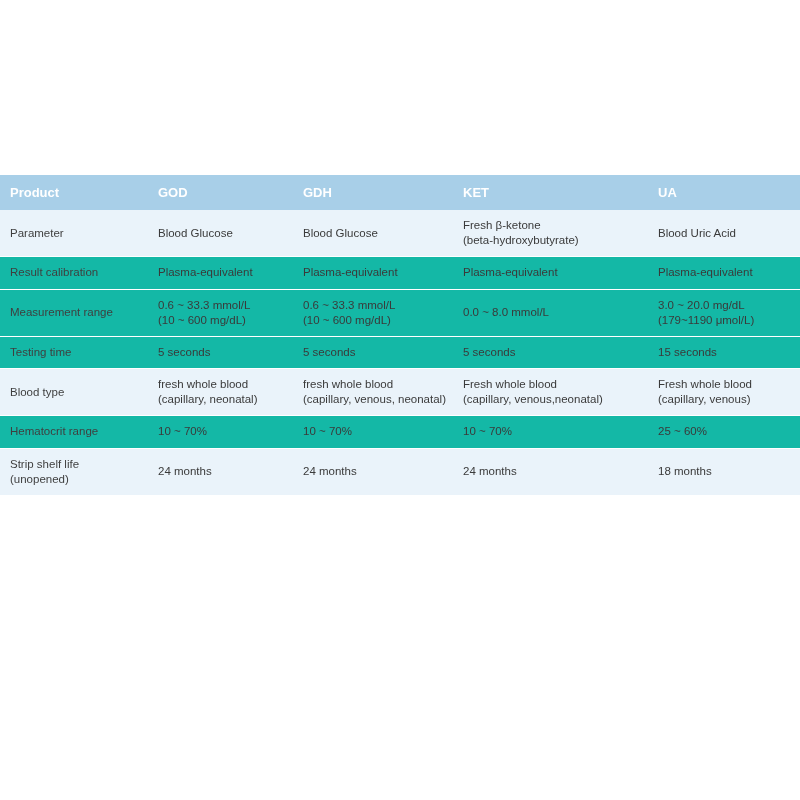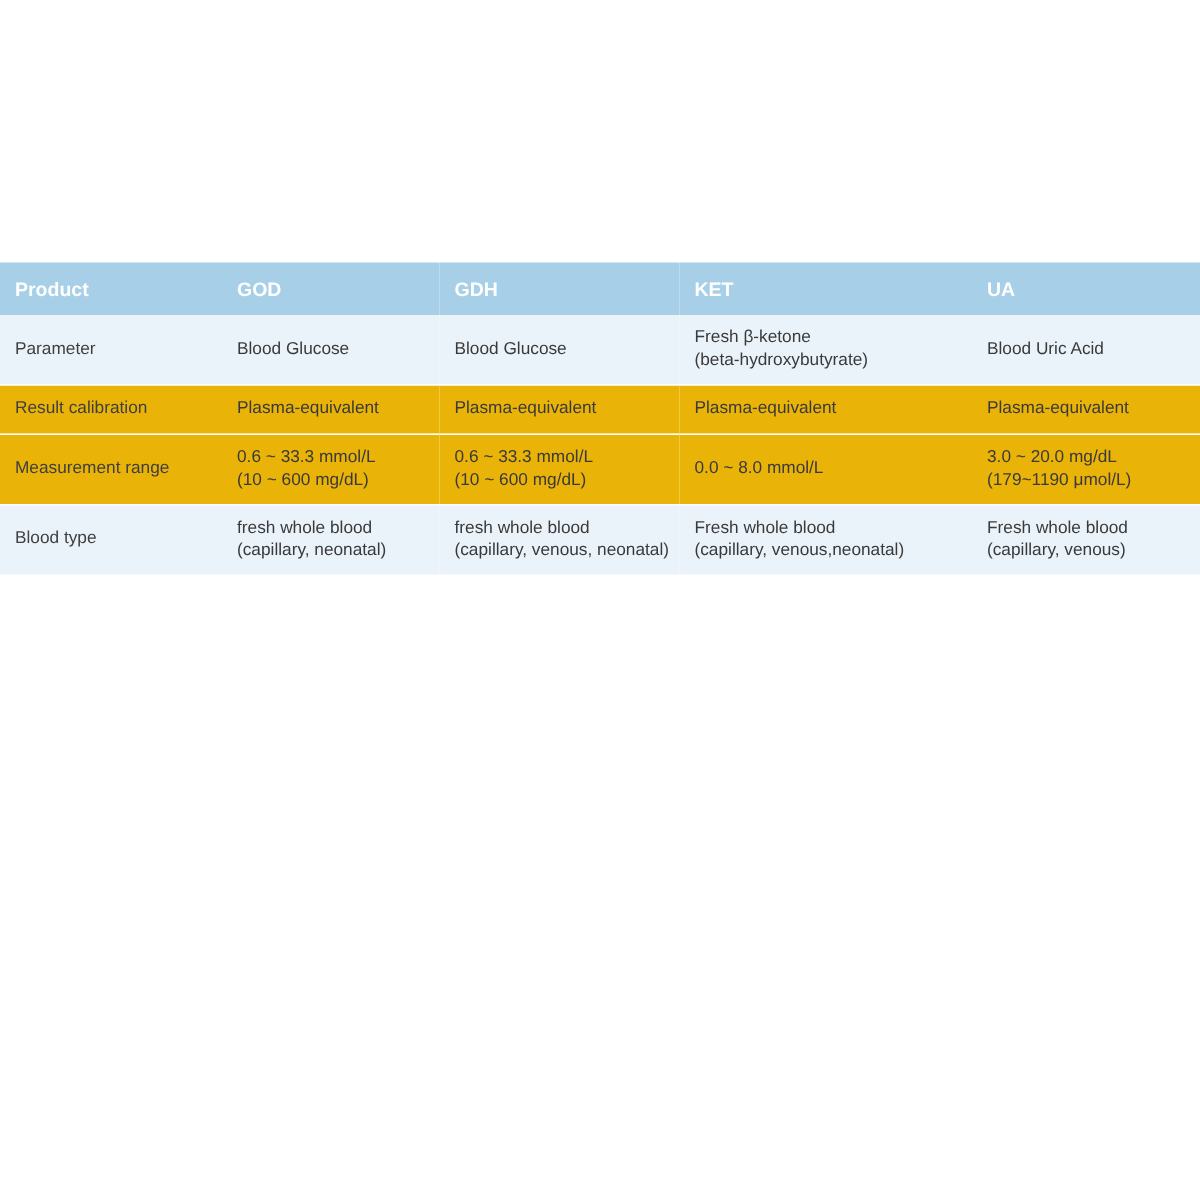--- a/index.html
+++ b/index.html
@@ -51,21 +51,21 @@
   table.spec-table tbody td {
     padding: 8px 8px 8px 10px;
     vertical-align: middle;
     border-bottom: 1px solid #ffffff;
     line-height: 1.32;
   }
   table.spec-table tbody tr.odd td {
     background: #eaf3fa;
   }
   table.spec-table tbody tr.even td {
-    background: #eab308;
+    background: #14b8a6;
   }
   table.spec-table tbody tr td:first-child {
     color: #3f3f3f;
     margin-left: 23px;
   }
   .cell-line {
     display: block;
     white-space: nowrap;
   }
 </style>
@@ -134,35 +134,80 @@
               <span class="cell-line">(10 ~ 600 mg/dL)</span>
             </td>
             <td>
               <span class="cell-line">0.0 ~ 8.0 mmol/L</span>
             </td>
             <td>
               <span class="cell-line">3.0 ~ 20.0 mg/dL</span>
               <span class="cell-line">(179~1190 μmol/L)</span>
             </td>
           </tr>
+          <tr class="even">
+            <td>Testing time</td>
+            <td>
+              <span class="cell-line">5 seconds</span>
+            </td>
+            <td>
+              <span class="cell-line">5 seconds</span>
+            </td>
+            <td>
+              <span class="cell-line">5 seconds</span>
+            </td>
+            <td>
+              <span class="cell-line">15 seconds</span>
+            </td>
+          </tr>
           <tr class="odd">
             <td>Blood type</td>
             <td>
               <span class="cell-line">fresh whole blood</span>
               <span class="cell-line">(capillary, neonatal)</span>
             </td>
             <td>
               <span class="cell-line">fresh whole blood</span>
               <span class="cell-line">(capillary, venous, neonatal)</span>
             </td>
             <td>
               <span class="cell-line">Fresh whole blood</span>
               <span class="cell-line">(capillary, venous,neonatal)</span>
             </td>
             <td>
               <span class="cell-line">Fresh whole blood</span>
               <span class="cell-line">(capillary, venous)</span>
+            </td>
+          </tr>
+          <tr class="even">
+            <td>Hematocrit range</td>
+            <td>
+              <span class="cell-line">10 ~ 70%</span>
+            </td>
+            <td>
+              <span class="cell-line">10 ~ 70%</span>
+            </td>
+            <td>
+              <span class="cell-line">10 ~ 70%</span>
+            </td>
+            <td>
+              <span class="cell-line">25 ~ 60%</span>
+            </td>
+          </tr>
+          <tr class="odd">
+            <td>Strip shelf life (unopened)</td>
+            <td>
+              <span class="cell-line">24 months</span>
+            </td>
+            <td>
+              <span class="cell-line">24 months</span>
+            </td>
+            <td>
+              <span class="cell-line">24 months</span>
+            </td>
+            <td>
+              <span class="cell-line">18 months</span>
             </td>
           </tr>
         </tbody>
     </table>
   </div>
 </div>
 
 </body></html>

